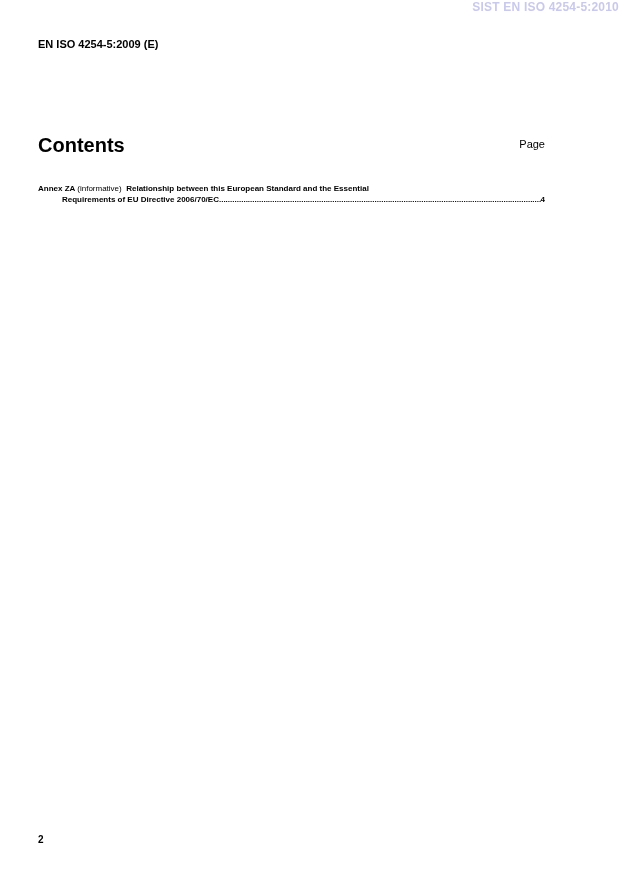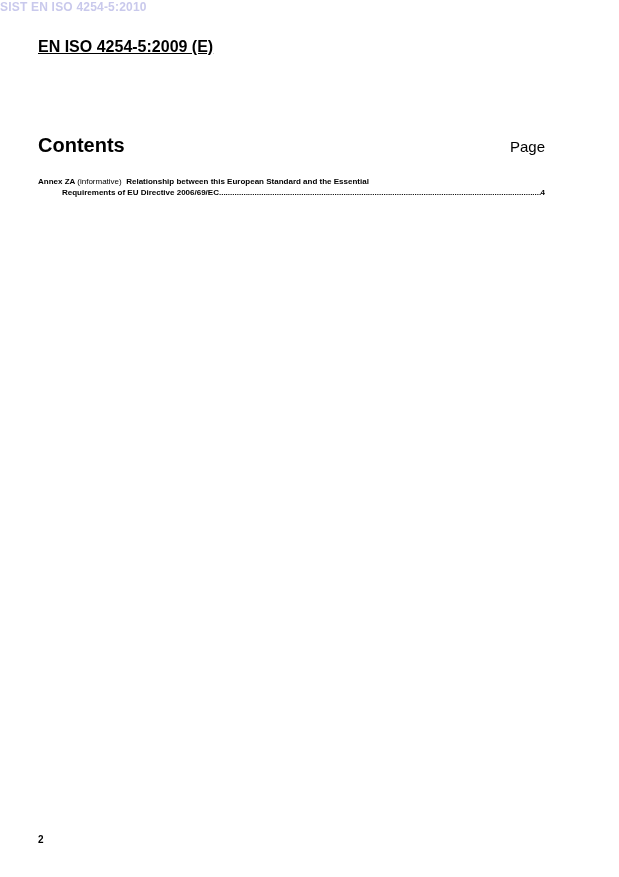--- a/index.html
+++ b/index.html
@@ -1,30 +1,30 @@
 <!DOCTYPE html>
 <html><head>
   <meta charset="utf-8">
   <style>
     html, body { margin: 0; padding: 0; background: #ffffff; }
     body { width: 619px; height: 877px; position: relative; overflow: hidden;
            font-family: "Liberation Sans", sans-serif; color: #000; }
-    .watermark { position: absolute; top: 0; left: 0; width: 619px; text-align: left;
+    .watermark { position: absolute; top: 0; left: 0; width: 619px; text-align: right;
                  font-weight: bold; font-size: 12px; color: #c9c9ec; letter-spacing: 0.2px; line-height: 14px; }
-    .doc-id { position: absolute; top: 38px; left: 38px; font-weight: bold; font-size: 16px; text-decoration: underline; }
+    .doc-id { position: absolute; top: 38px; left: 38px; font-weight: bold; font-size: 11px; }
     .contents-title { position: absolute; top: 134px; left: 38px; font-weight: bold; font-size: 20px; }
-    .page-label { position: absolute; top: 138px; right: 74px; font-size: 15px; }
+    .page-label { position: absolute; top: 138px; right: 74px; font-size: 11px; }
     .toc { position: absolute; top: 173px; left: 38px; width: 507px; font-size: 8px; font-weight: bold; }
     .toc-line { display: flex; align-items: baseline; height: 11px; line-height: 11px; white-space: nowrap; overflow: hidden; }
     .toc-line .text { flex: 0 0 auto; }
     .toc-line .leader { flex: 1 1 auto; overflow: hidden; white-space: nowrap; }
     .toc-line .leader::after { content: "................................................................................................................................................................................................................................................................................................"; }
     .toc-line .pg { flex: 0 0 auto; }
     .normal { font-weight: normal; }
-    .toc-entry-2 { margin-top: 3px; }
+    .toc-entry-2 { margin-top: 10px; }
     .indent { padding-left: 24px; }
     .page-number { position: absolute; top: 834px; left: 38px; font-weight: bold; font-size: 10px; }
   </style>
 </head>
 <body>
 
 <div class="watermark">SIST EN ISO 4254-5:2010</div>
 
 <div class="doc-id">EN ISO 4254-5:2009 (E)</div>
 
@@ -35,20 +35,20 @@
 
   <div class="toc-entry-2">
     <div class="toc-line">
       <span class="text">
         <span>Annex ZA</span>
         <span class="normal">(informative)</span>
         &nbsp;<span>Relationship between this  European  Standard and the Essential</span>
       </span>
     </div>
     <div class="toc-line indent">
-      <span class="text">Requirements  of EU Directive 2006/69/EC </span>
+      <span class="text">Requirements  of EU Directive 2006/70/EC </span>
       <span class="leader"></span>
       <span class="pg">4</span>
     </div>
   </div>
 </div>
 
 <div class="page-number">2</div>
 
 </body></html>

